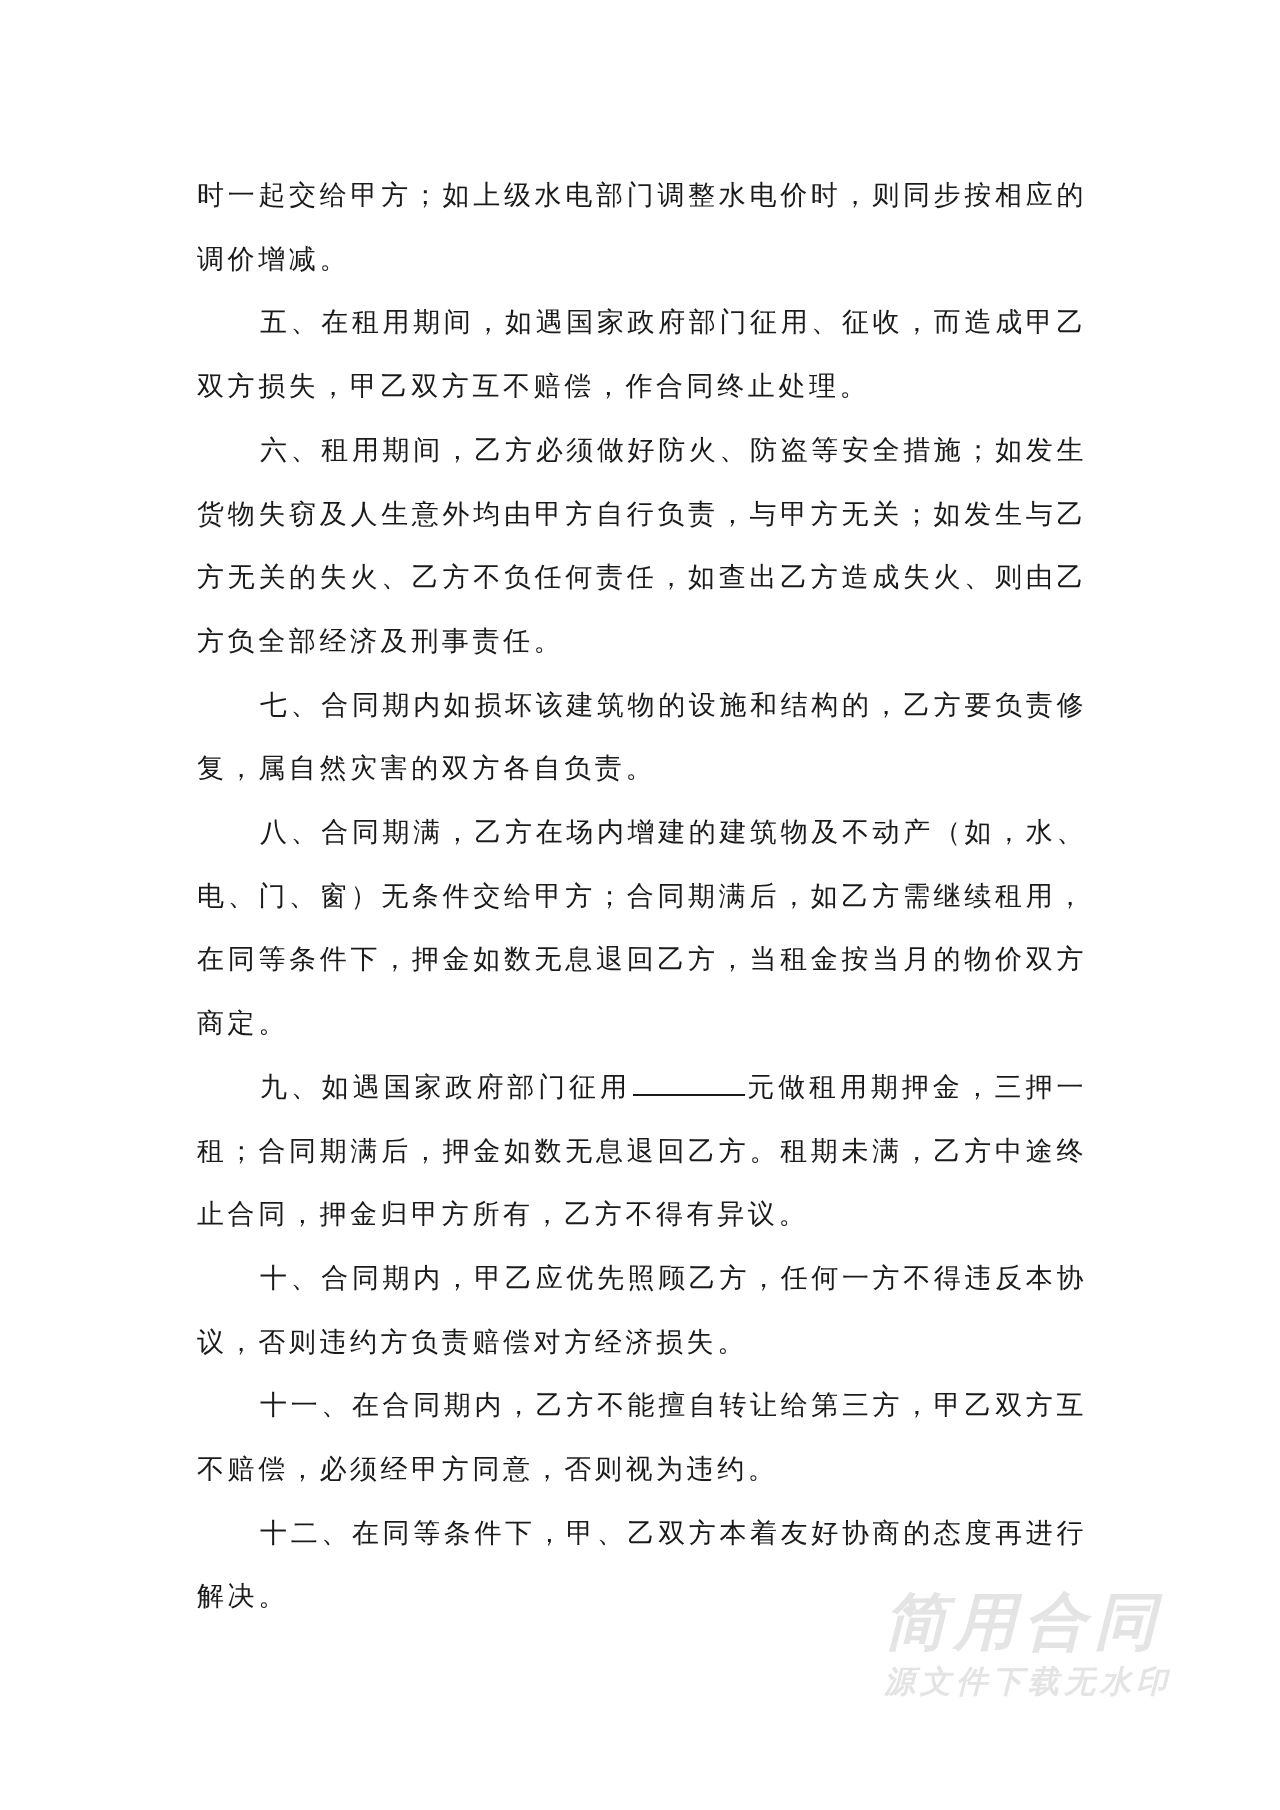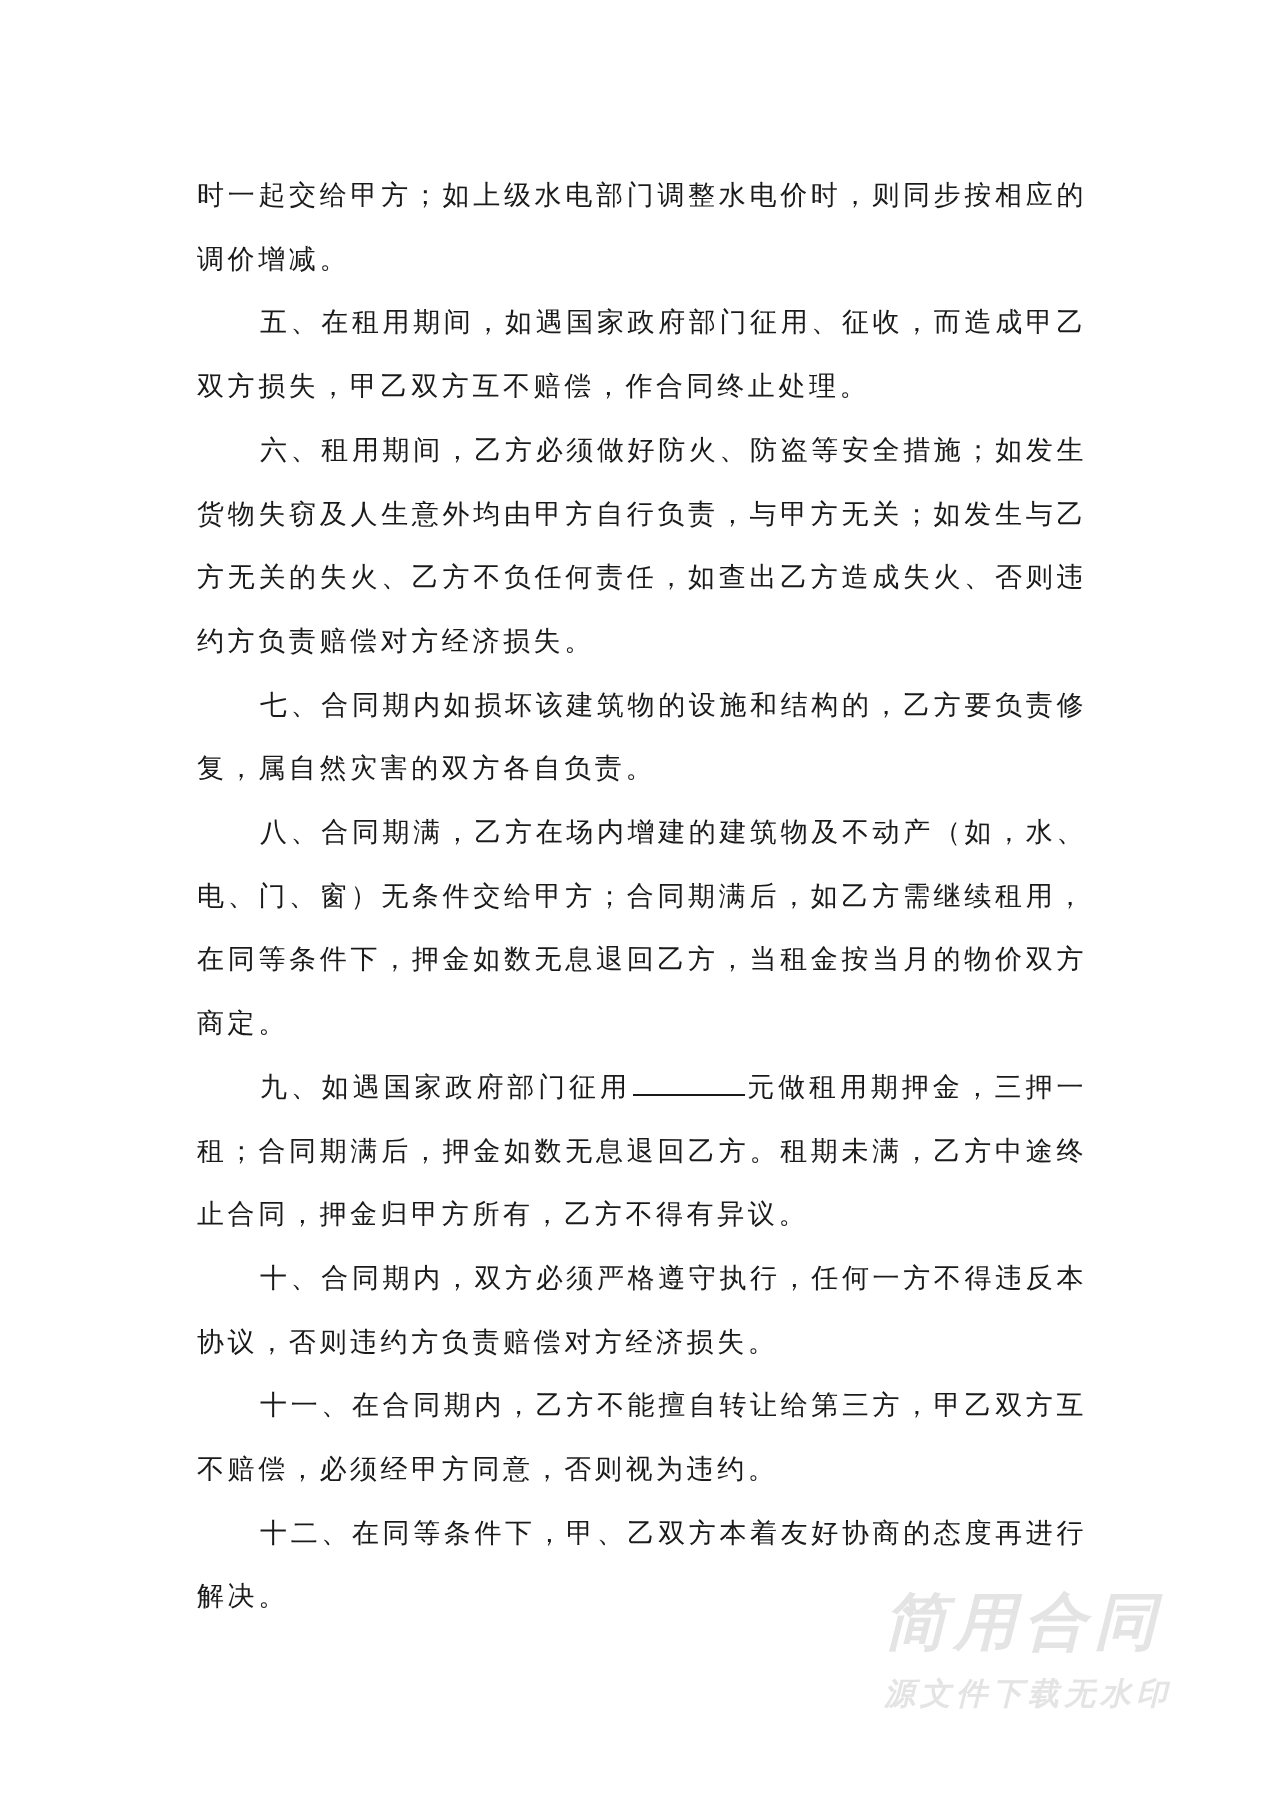--- a/index.html
+++ b/index.html
@@ -60,39 +60,39 @@
       user-select: none;
       pointer-events: none;
     }
     .wm-title {
       font-size: 62px;
       line-height: 72px;
       letter-spacing: 8px;
       white-space: nowrap;
     }
     .wm-sub {
-      margin-top: 18px;
+      margin-top: 6px;
       font-size: 31px;
       line-height: 36px;
       letter-spacing: 5px;
       white-space: nowrap;
     }
   </style>
 </head>
 <body>
 
 <div class="page">
   <div class="body-text">
     <p class="para">时一起交给甲方；如上级水电部门调整水电价时，则同步按相应的调价增减。</p>
     <p class="para indent">五、在租用期间，如遇国家政府部门征用、征收，而造成甲乙双方损失，甲乙双方互不赔偿，作合同终止处理。</p>
-    <p class="para indent">六、租用期间，乙方必须做好防火、防盗等安全措施；如发生货物失窃及人生意外均由甲方自行负责，与甲方无关；如发生与乙方无关的失火、乙方不负任何责任，如查出乙方造成失火、否则违约方负责赔偿对方经济损失。</p>
+    <p class="para indent">六、租用期间，乙方必须做好防火、防盗等安全措施；如发生货物失窃及人生意外均由甲方自行负责，与甲方无关；如发生与乙方无关的失火、乙方不负任何责任，如查出乙方造成失火、则由乙方负全部经济及刑事责任。</p>
     <p class="para indent">七、合同期内如损坏该建筑物的设施和结构的，乙方要负责修复，属自然灾害的双方各自负责。</p>
     <p class="para indent">八、合同期满，乙方在场内增建的建筑物及不动产（如，水、电、门、窗）无条件交给甲方；合同期满后，如乙方需继续租用，在同等条件下，押金如数无息退回乙方，当租金按当月的物价双方商定。</p>
     <p class="para indent"><span>九、如遇国家政府部门征用</span><span class="blank"></span><span>元做租用期押金，三押一租；合同期满后，押金如数无息退回乙方。租期未满，乙方中途终止合同，押金归甲方所有，乙方不得有异议。</span></p>
-    <p class="para indent">十、合同期内，双方必须严格遵守执行，任何一方不得违反本协议，否则违约方负责赔偿对方经济损失。</p>
+    <p class="para indent">十、合同期内，甲乙应优先照顾乙方，任何一方不得违反本协议，否则违约方负责赔偿对方经济损失。</p>
     <p class="para indent">十一、在合同期内，乙方不能擅自转让给第三方，甲乙双方互不赔偿，必须经甲方同意，否则视为违约。</p>
     <p class="para indent">十二、在同等条件下，甲、乙双方本着友好协商的态度再进行解决。</p>
   </div>
 
   <div class="watermark">
     <div class="wm-title">简用合同</div>
     <div class="wm-sub">源文件下载无水印</div>
   </div>
 </div>
 

